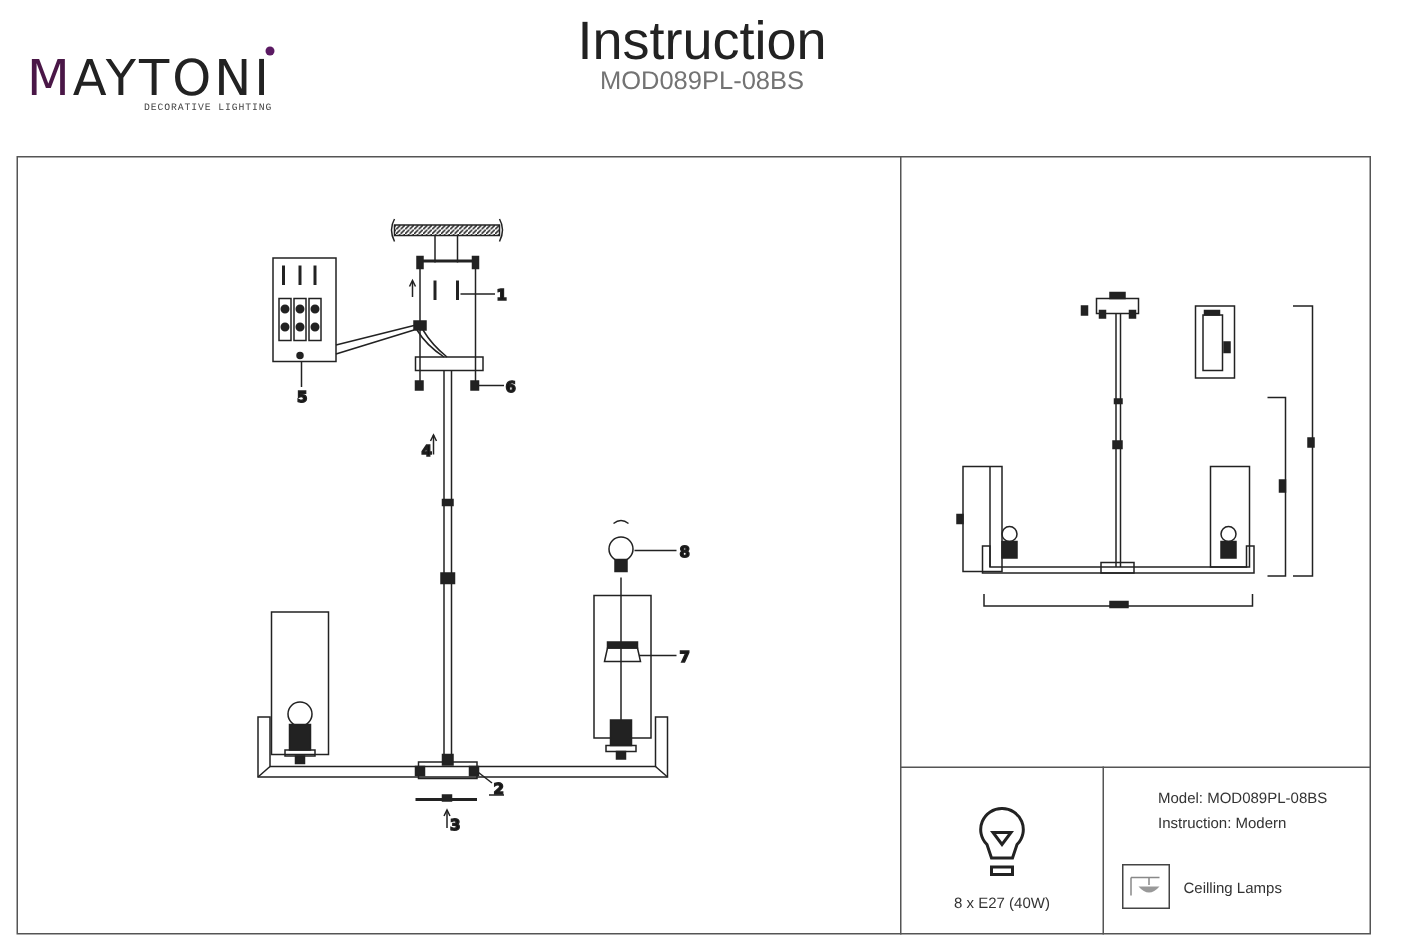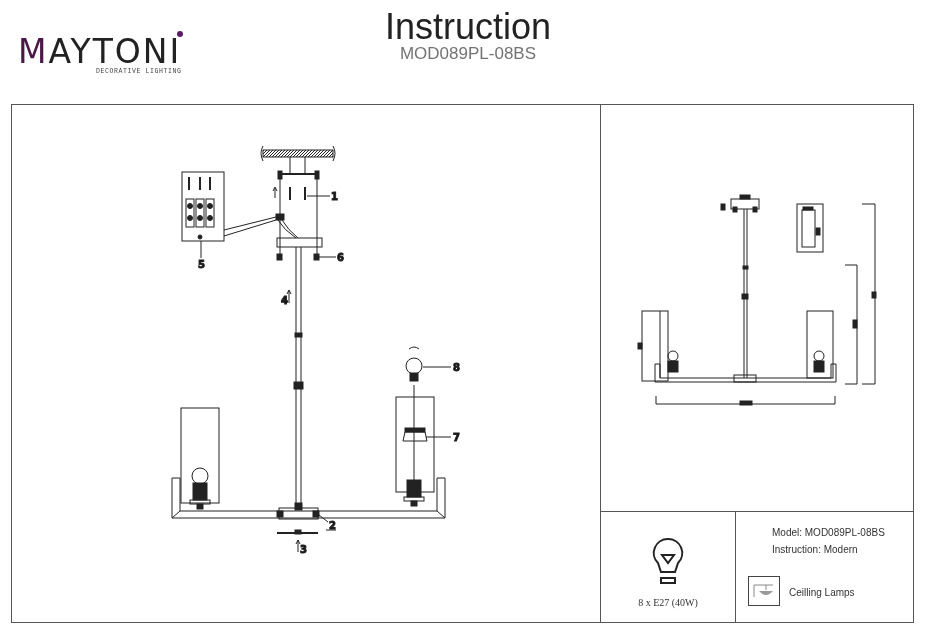--- a/index.html
+++ b/index.html
@@ -12,21 +12,21 @@
   .title { position: absolute; left: 0; width: 936px; top: 10px; text-align: center; }
   .title h1 { margin: 0; font-size: 36px; font-weight: 400; color: #222; line-height: 34px; }
   .title .model { font-size: 17px; color: #737373; line-height: 20px; }
   .frame { position: absolute; left: 11px; top: 104px; width: 903px; height: 519px; border: 1px solid #555; box-sizing: border-box; }
   .vdiv { position: absolute; left: 600px; top: 104px; width: 1px; height: 519px; background: #555; }
   .hdiv { position: absolute; left: 600px; top: 511px; width: 314px; height: 1px; background: #555; }
   .vdiv2 { position: absolute; left: 735px; top: 511px; width: 1px; height: 112px; background: #555; }
   .diagram { position: absolute; left: 0; top: 0; }
   .lbl { font-family: "DejaVu Sans", sans-serif; font-weight: bold; font-size: 10px; fill: #111; }
   .bulb-box { position: absolute; left: 601px; top: 512px; width: 134px; height: 110px; }
-  .bulb-caption { position: absolute; left: 0; width: 134px; top: 85px; text-align: center; font-size: 10px; color: #333; font-family: Liberation Serif, serif; }
+  .bulb-caption { position: absolute; left: 0; width: 134px; top: 85px; text-align: center; font-size: 10px; color: #333; }
   .info { position: absolute; left: 748px; top: 524px; font-size: 10px; color: #333; line-height: 17px; margin-left: 24px; }
   .cat-icon { position: absolute; left: 748px; top: 576px; width: 32px; height: 30px; border: 1px solid #444; box-sizing: border-box; }
   .cat-label { position: absolute; left: 789px; top: 587px; font-size: 10px; color: #333; text-align: right; }
 </style>
 </head>
 <body>
 
 <div class="logo">
   <div class="logo-word"><span class="m">M</span><span>AYTONI</span></div>
   <div class="logo-dot"></div>

